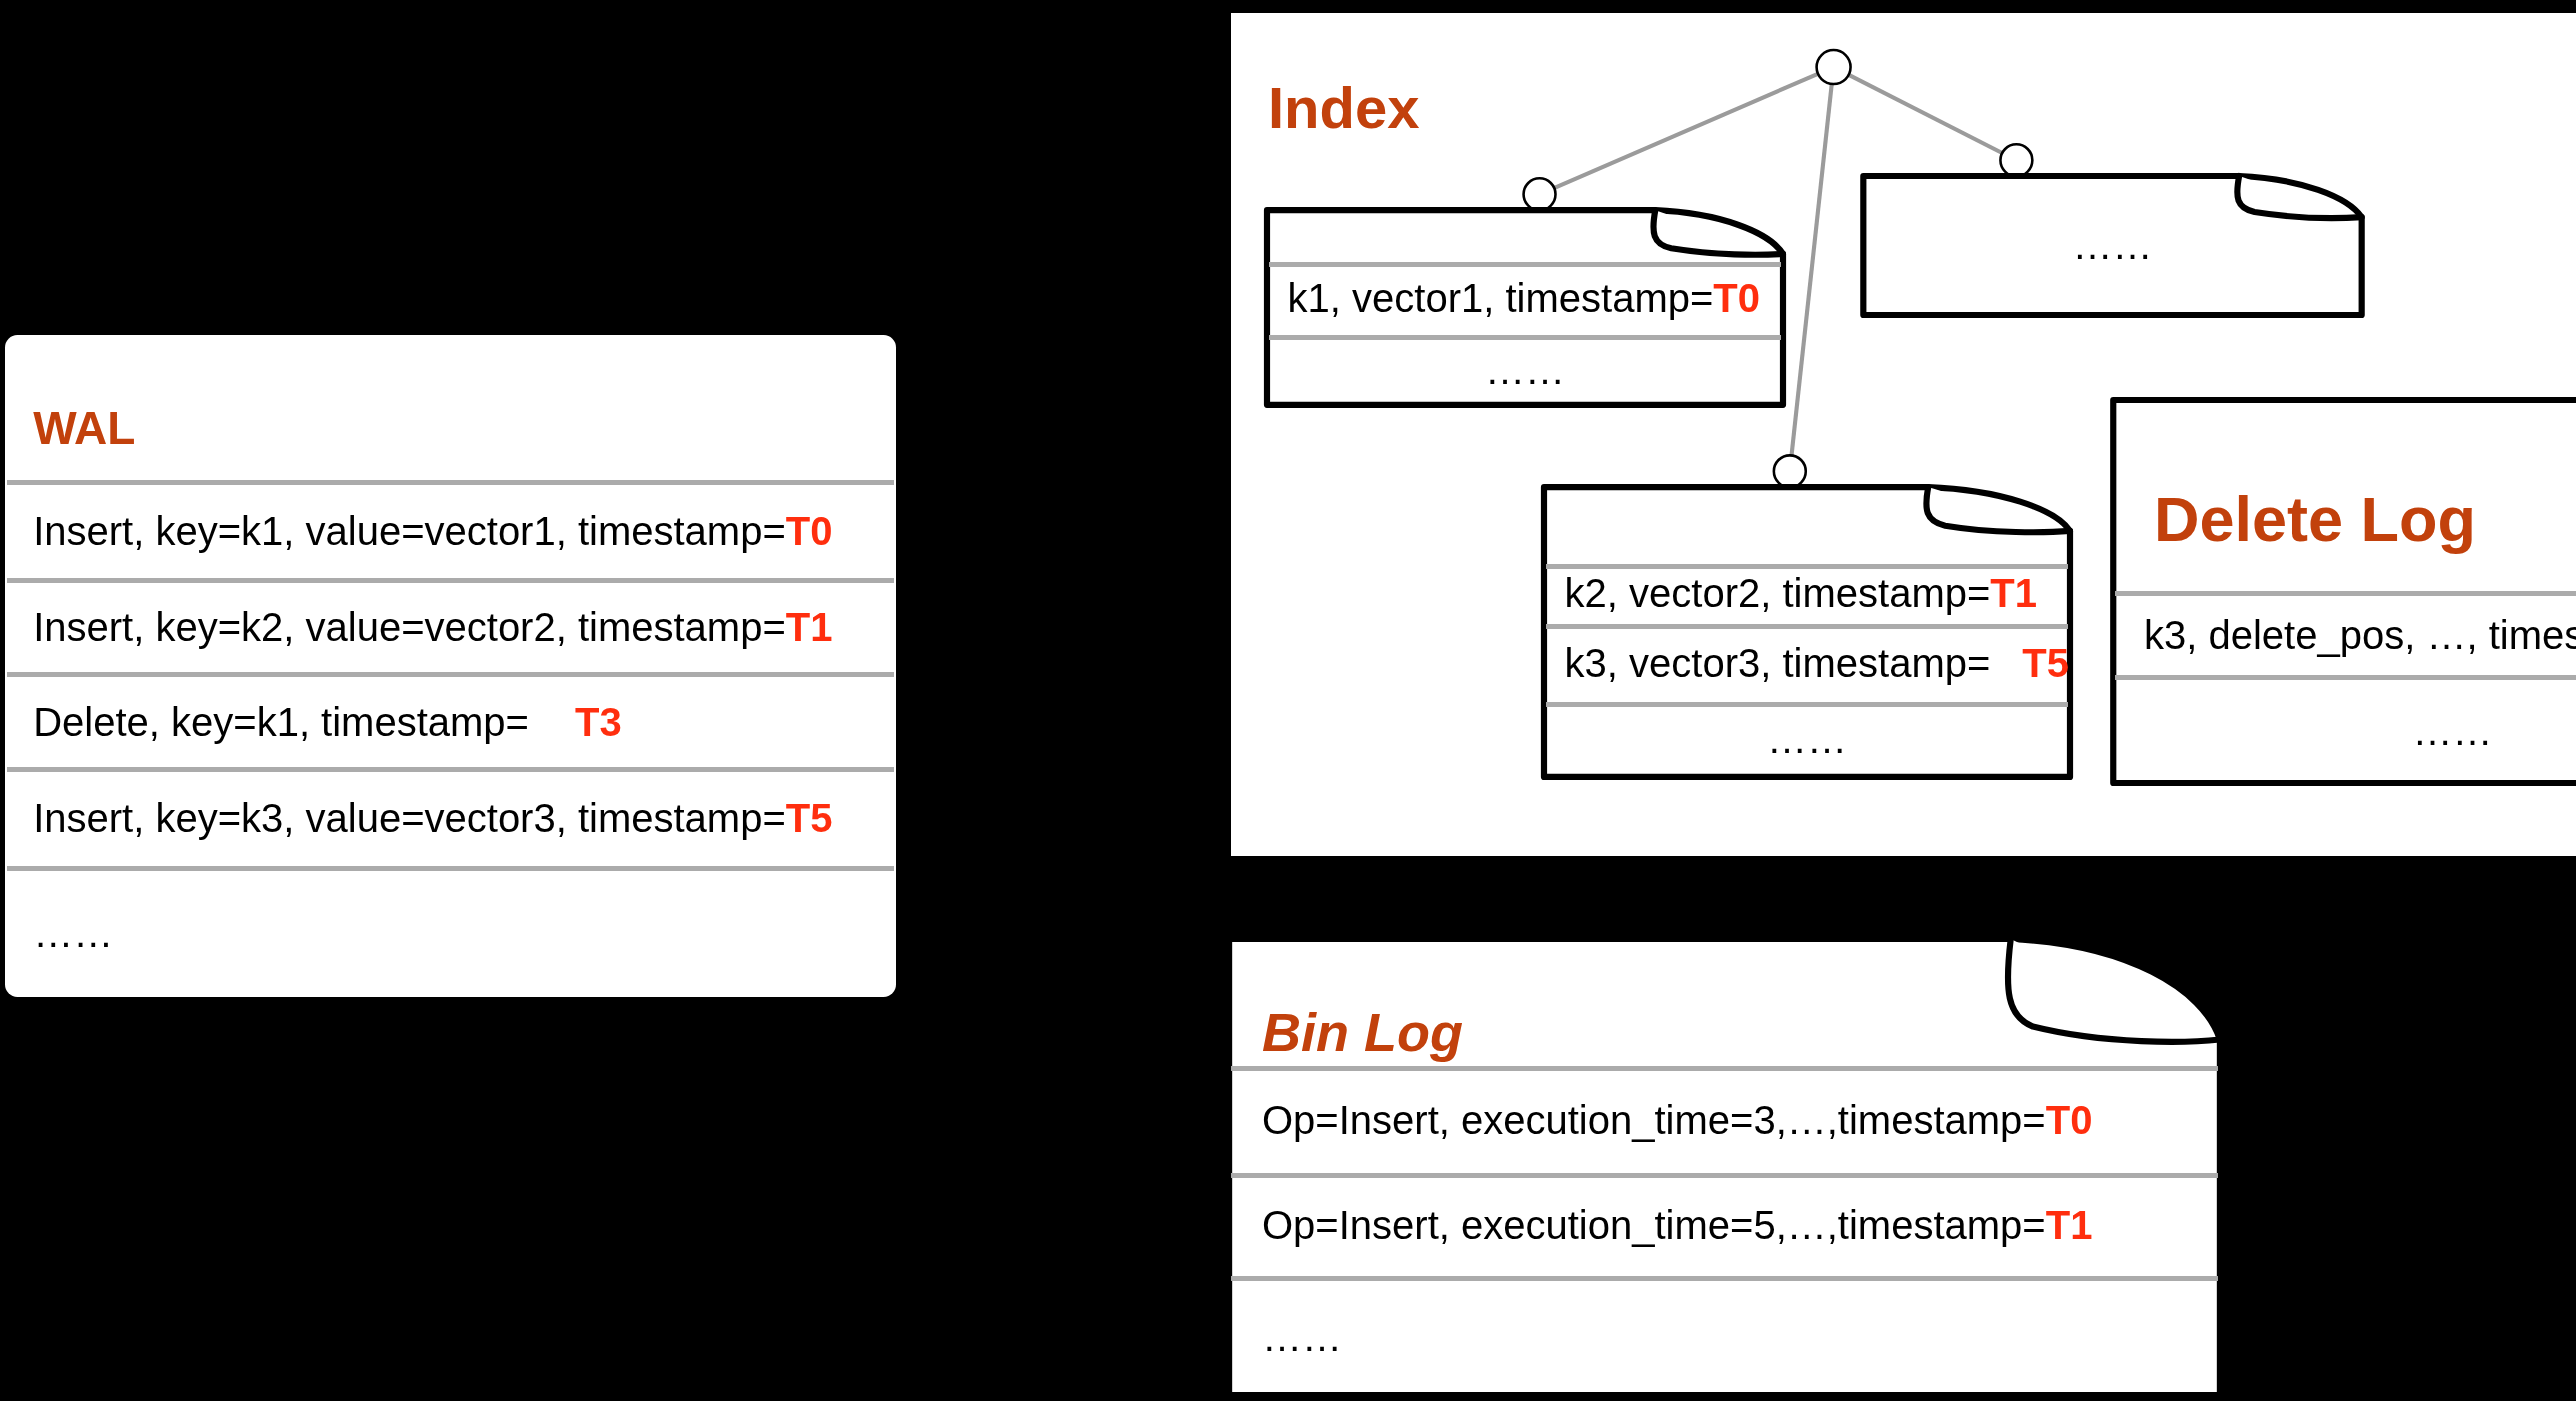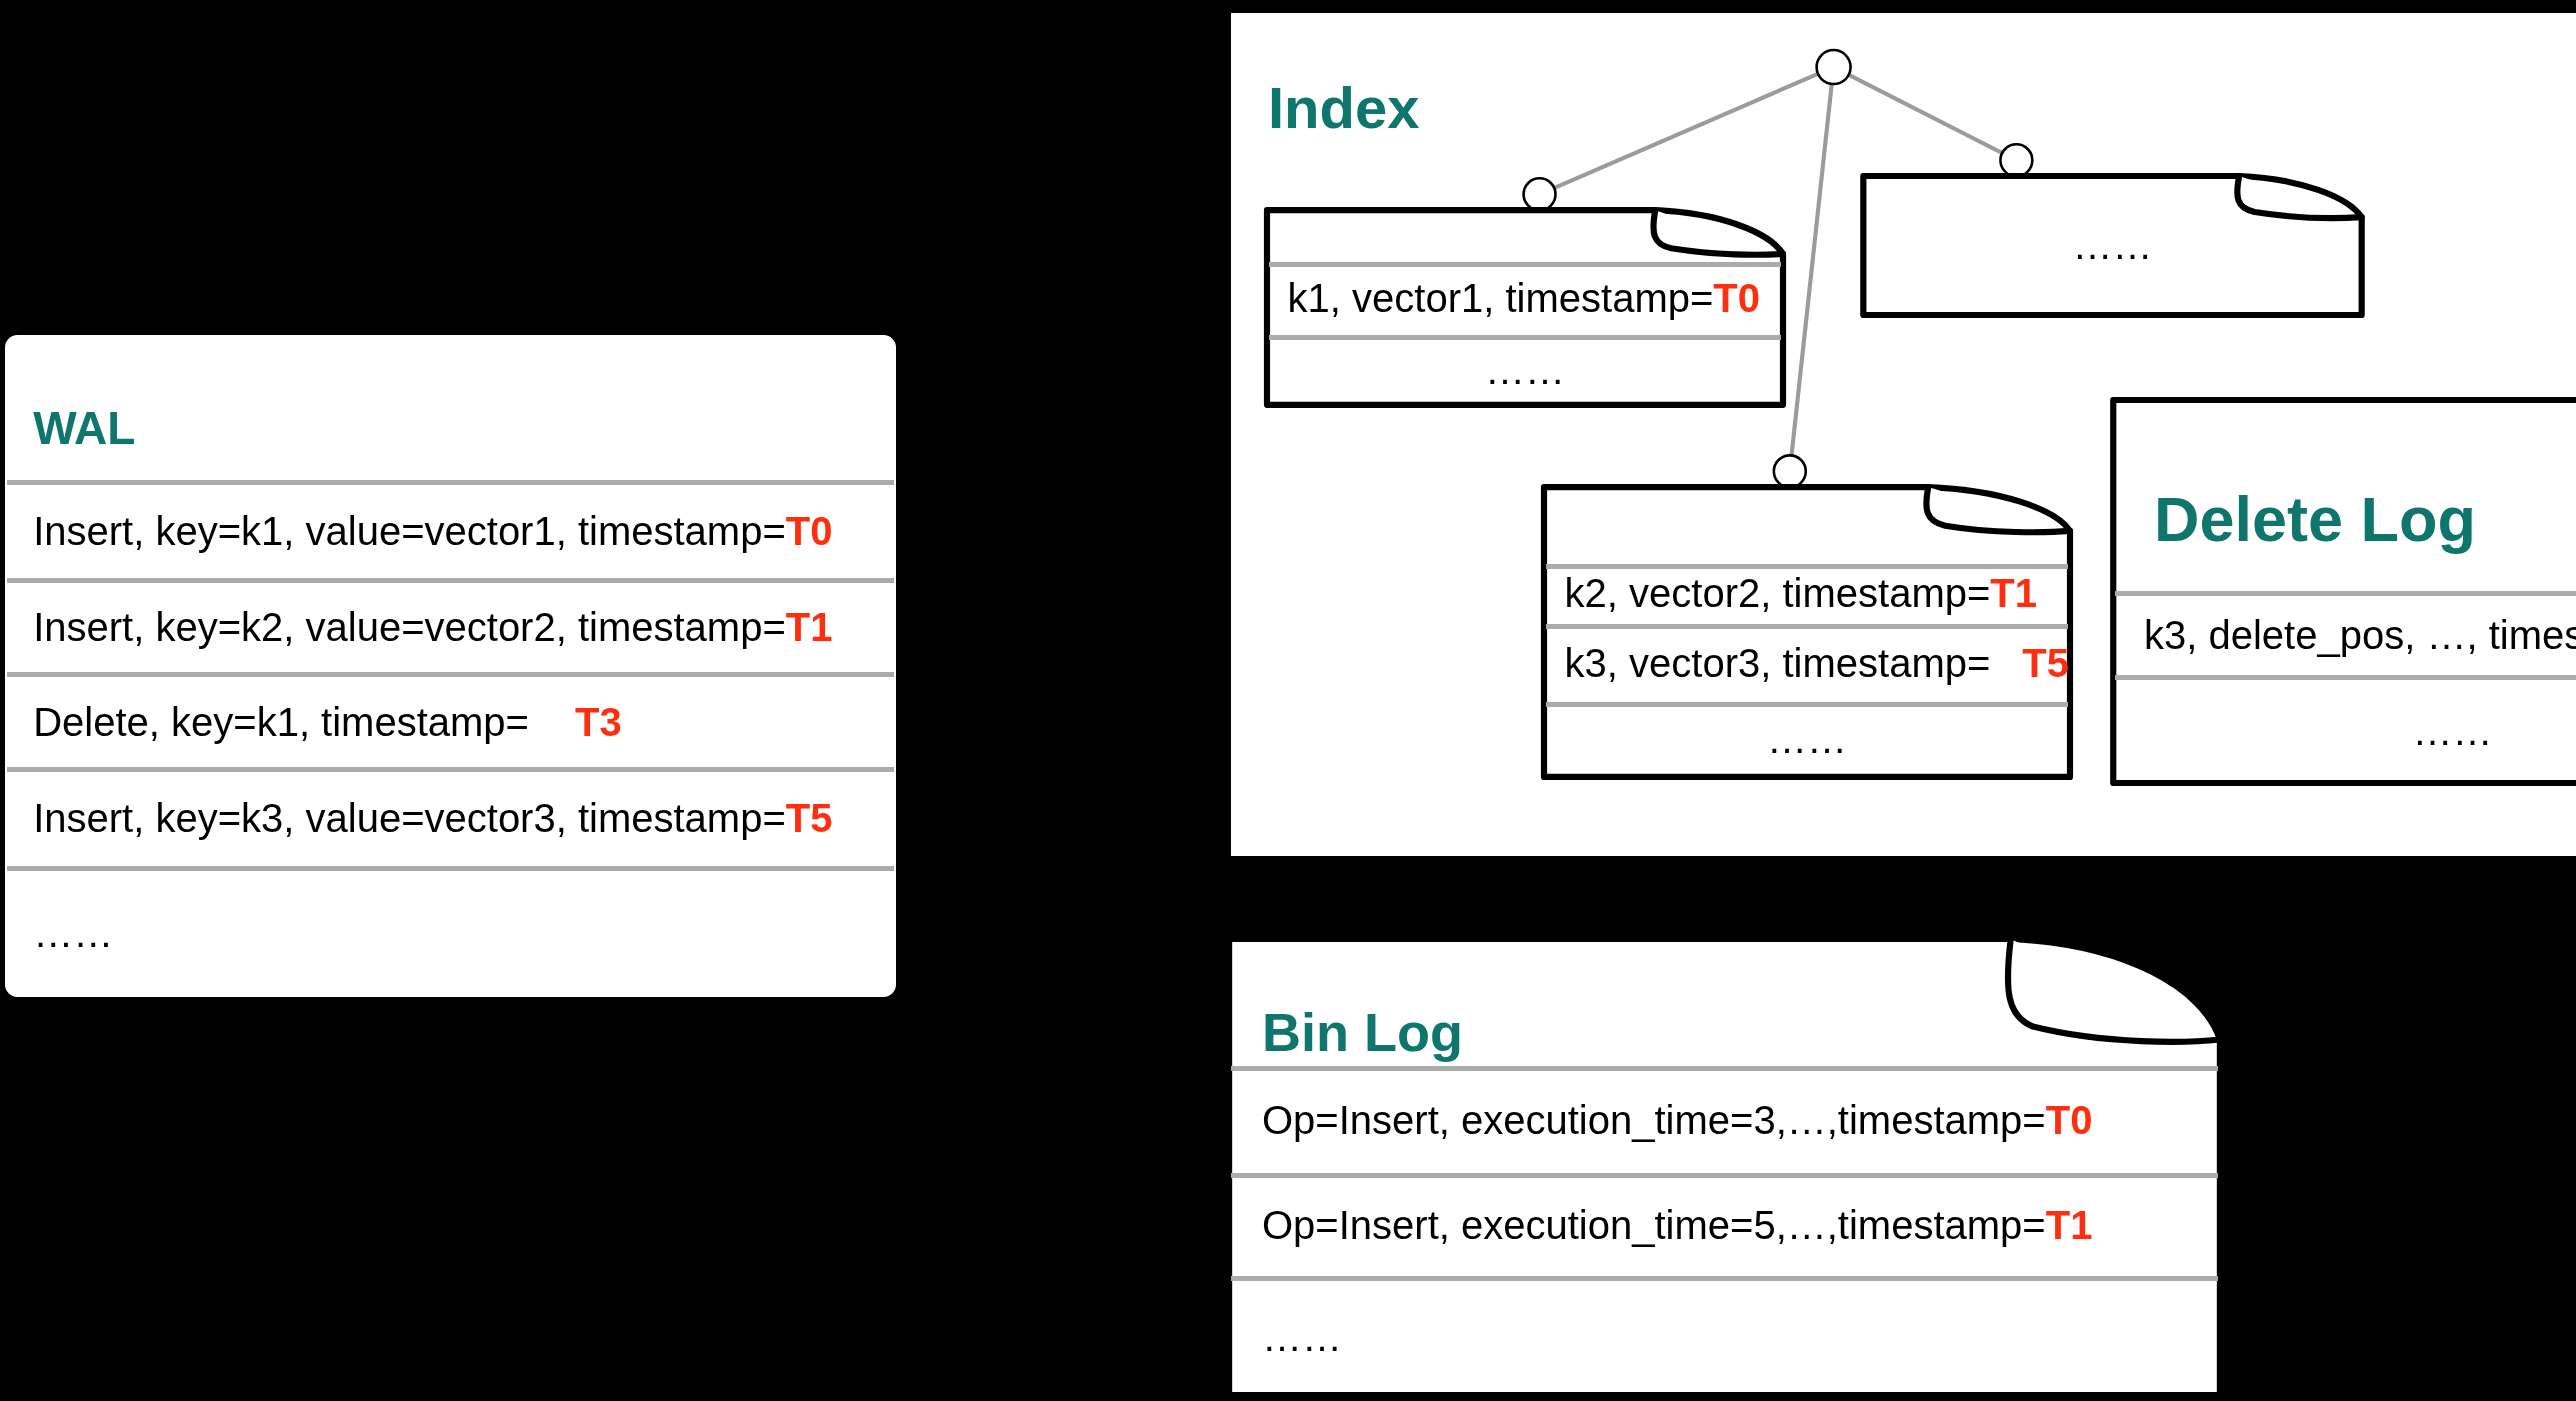--- a/index.html
+++ b/index.html
@@ -1,19 +1,19 @@
 <!DOCTYPE html>
 <html style="--accent-red: #ff2e0e; --divider-gray: #ababab; --connector-gray: #9b9b9b;font-size:8.2px"><head>
 <meta charset="utf-8">
 <style>
   html,body{margin:0;padding:0;background:#000;}
   body{width:2817px;height:1402px;overflow:hidden;font-family:"Liberation Sans",sans-serif;}
   .stage{position:relative;width:2817px;height:1402px;background:#000;}
   .panel{position:absolute;background:#fff;}
-  .title{position:absolute;display:flex;align-items:center;font-weight:bold;color:#0f766e;line-height:1;white-space:pre;}
+  .title{position:absolute;display:flex;align-items:center;font-weight:bold;color:#c2410c;line-height:1;white-space:pre;}
   .row{position:absolute;left:0;right:0;display:flex;align-items:center;font-size:40px;color:#000;white-space:pre;z-index:3;}
   .row .ts{font-weight:bold;color:var(--accent-red,#ff2e0e);}
   .row.center{justify-content:center;padding:0;}
   .divider{position:absolute;left:2.1px;right:2.1px;height:5.2px;background:var(--divider-gray,#ababab);z-index:2;}
   .doc{position:absolute;background:transparent;}
   .doc > svg.docshape{position:absolute;left:0;top:0;overflow:visible;z-index:1;}
   .paper{fill:#fff;stroke:#000;stroke-width:12;stroke-linejoin:round;}
   .flap{fill:#fff;stroke:#000;stroke-width:12;stroke-linejoin:round;stroke-linecap:round;}
   svg.tree{position:absolute;left:0;top:0;z-index:0;}
   .treeline{stroke:var(--connector-gray,#9b9b9b);stroke-width:8;}
@@ -123,21 +123,21 @@
         <span>……</span>
       </div>
     </div>
   </section>
 
   <section class="doc" style="left:1229px;top:939px;width:991px;height:456px;">
     <svg class="docshape" width="991" height="456" viewBox="0 0 1923 885">
       <path class="paper" d="M0 0 H1517 C1740 10 1890 95 1923 195 L1923 885 L0 885 Z"></path>
       <path class="flap" d="M1517 0 C1505 100 1510 150 1560 170 C1700 205 1860 202 1923 195"></path>
     </svg>
-    <h1 class="title" style="left:33px;top:10.3px;height:93px;font-size:54px;z-index:3;">Bin Log</h1>
+    <h1 class="title" style="left:33px;top:10.3px;height:93px;font-size:54px;z-index:3;font-style:italic;">Bin Log</h1>
     <div class="divider" style="top:127px;"></div>
     <div class="divider" style="top:234px;"></div>
     <div class="divider" style="top:337px;"></div>
     <div class="row" style="top:129px;height:105px;padding-left:33px;">
       <span>Op=Insert, execution_time=3,…,timestamp=</span><span class="ts">T0</span>
     </div>
     <div class="row" style="top:236px;height:101px;padding-left:33px;">
       <span>Op=Insert, execution_time=5,…,timestamp=</span><span class="ts">T1</span>
     </div>
     <div class="row" style="top:340px;height:116px;padding-left:33px;">

